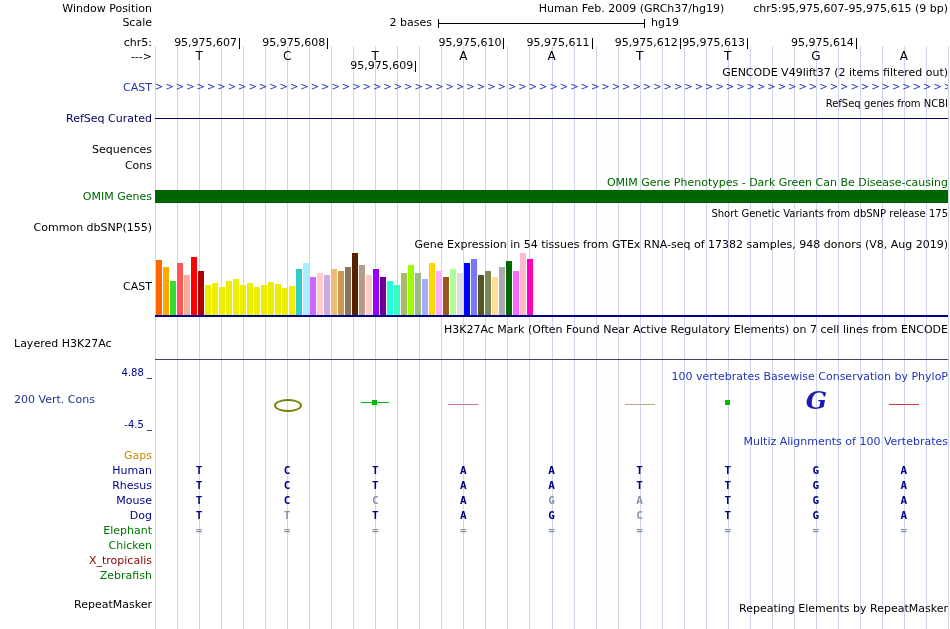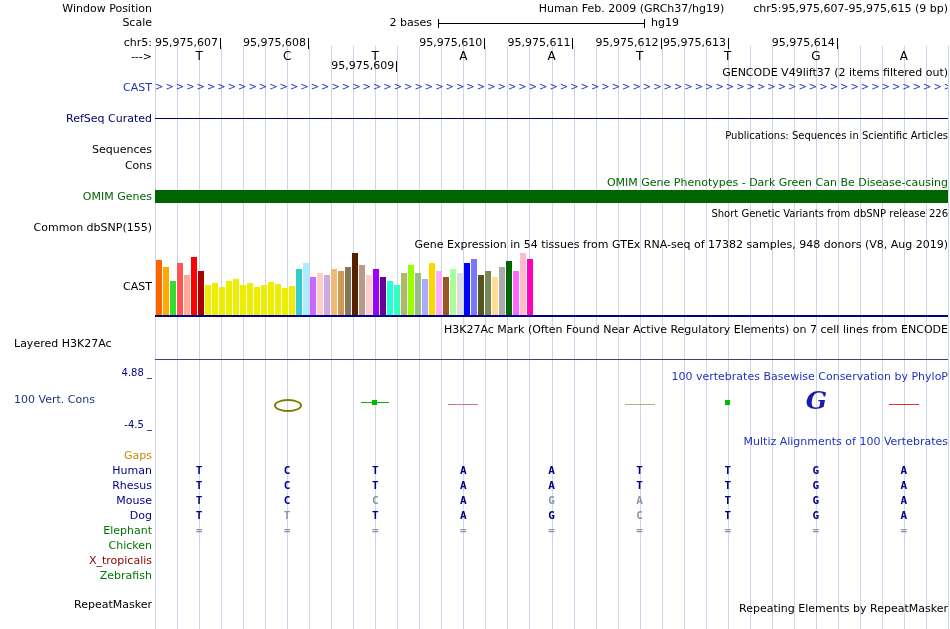--- a/index.html
+++ b/index.html
@@ -11,21 +11,21 @@
   .label-left{position:absolute;left:14px;text-align:left;white-space:nowrap;line-height:13px;}
   .ctitle{position:absolute;left:155px;width:793px;text-align:right;white-space:nowrap;line-height:13px;}
   .sm{font-size:10px;}
   .hline{position:absolute;left:155px;width:793px;height:1px;}
   .scalebar{position:absolute;left:438px;top:19px;width:205px;height:9px;
             border-left:1px solid #000;border-right:1px solid #000;
             background:linear-gradient(to bottom,transparent 4px,#000 4px,#000 5px,transparent 5px);}
   .arrows{position:absolute;left:155px;top:81px;width:793px;height:12px;overflow:hidden;
           color:#2233BB;font-size:10px;line-height:12px;letter-spacing:2px;white-space:nowrap;}
   .omim-bar{position:absolute;left:155px;top:190px;width:793px;height:13px;background:#006400;}
-  .ruler-cell{position:absolute;top:36px;height:13px;line-height:13px;text-align:left;white-space:nowrap;}
+  .ruler-cell{position:absolute;top:36px;height:13px;line-height:13px;text-align:right;white-space:nowrap;}
   .rtick{display:inline-block;width:1px;height:11px;background:#000;margin-left:2px;vertical-align:middle;}
   .base-cell{position:absolute;top:50px;height:13px;line-height:13px;text-align:center;font-size:12px;}
   .gtex-bars{position:absolute;left:156px;top:253px;height:62px;display:flex;align-items:flex-end;gap:1px;}
   .gtex-bar{width:6px;}
   .aln-label{position:absolute;left:0;width:152px;text-align:right;white-space:nowrap;line-height:13px;}
   .aln-base{position:absolute;height:13px;line-height:13px;text-align:center;
             font-family:"DejaVu Sans Mono","Liberation Mono",monospace;font-weight:bold;font-size:11px;}
   .cons-letter{position:absolute;width:20px;text-align:center;font-family:"DejaVu Serif","Liberation Serif",serif;
                font-weight:bold;font-style:italic;font-size:25px;line-height:25px;}
   .cons-arc{position:absolute;width:24px;height:9px;border:2px solid;border-radius:50%;}
@@ -50,32 +50,32 @@
   <div class="scalebar"></div>
   <span style="position:absolute;top:16px;left:651px;line-height:13px">hg19</span>
 
   <div class="label" style="top:36px">chr5:</div>
   <div class="label" style="top:50px">---&gt;</div>
 
   <div class="ctitle" style="top:66px">GENCODE V49lift37 (2 items filtered out)</div>
   <div class="label" style="top:81px;color:#2233BB">CAST</div>
   <div class="arrows">&gt;&gt;&gt;&gt;&gt;&gt;&gt;&gt;&gt;&gt;&gt;&gt;&gt;&gt;&gt;&gt;&gt;&gt;&gt;&gt;&gt;&gt;&gt;&gt;&gt;&gt;&gt;&gt;&gt;&gt;&gt;&gt;&gt;&gt;&gt;&gt;&gt;&gt;&gt;&gt;&gt;&gt;&gt;&gt;&gt;&gt;&gt;&gt;&gt;&gt;&gt;&gt;&gt;&gt;&gt;&gt;&gt;&gt;&gt;&gt;&gt;&gt;&gt;&gt;&gt;&gt;&gt;&gt;&gt;&gt;&gt;&gt;&gt;&gt;&gt;&gt;&gt;&gt;&gt;&gt;&gt;&gt;&gt;&gt;&gt;&gt;&gt;&gt;&gt;&gt;&gt;&gt;&gt;&gt;&gt;&gt;&gt;&gt;&gt;&gt;&gt;&gt;&gt;&gt;&gt;&gt;&gt;&gt;&gt;&gt;&gt;&gt;&gt;&gt;&gt;&gt;</div>
 
+  <div class="ctitle sm" style="top:97px">RefSeq genes from NCBI</div>
   <div class="label" style="top:112px;color:#000066">RefSeq Curated</div>
   <div class="hline" style="top:118px;background:#000066"></div>
 
-  <div class="ctitle sm" style="top:129px">Publications: Sequences in Scientific Articles</div>
   <div class="label" style="top:143px">Sequences</div>
   <div class="label" style="top:159px">Cons</div>
 
   <div class="ctitle" style="top:176px;color:#006400">OMIM Gene Phenotypes - Dark Green Can Be Disease-causing</div>
   <div class="label" style="top:190px;color:#006400">OMIM Genes</div>
   <div class="omim-bar"></div>
 
-  <div class="ctitle sm" style="top:207px">Short Genetic Variants from dbSNP release 226</div>
+  <div class="ctitle sm" style="top:207px">Short Genetic Variants from dbSNP release 175</div>
   <div class="label" style="top:221px">Common dbSNP(155)</div>
 
   <div class="ctitle" style="top:238px">Gene Expression in 54 tissues from GTEx RNA-seq of 17382 samples, 948 donors (V8, Aug 2019)</div>
   <div class="label" style="top:280px">CAST</div>
   <div class="gtex-bars" id="gtex-bars">
       <div class="gtex-bar" style="height: 55px; background: rgb(255, 102, 0);"></div>
       <div class="gtex-bar" style="height: 48px; background: rgb(255, 170, 0);"></div>
       <div class="gtex-bar" style="height: 34px; background: rgb(51, 221, 51);"></div>
       <div class="gtex-bar" style="height: 52px; background: rgb(255, 85, 85);"></div>
       <div class="gtex-bar" style="height: 40px; background: rgb(255, 170, 153);"></div>
@@ -130,21 +130,21 @@
       <div class="gtex-bar" style="height: 56px; background: rgb(255, 0, 187);"></div>
     </div>
   <div class="hline" style="top:315px;height:2px;background:#000088"></div>
 
   <div class="ctitle" style="top:323px">H3K27Ac Mark (Often Found Near Active Regulatory Elements) on 7 cell lines from ENCODE</div>
   <div class="label-left" style="top:337px">Layered H3K27Ac</div>
   <div class="hline" style="top:359px;background:#444466"></div>
 
   <div class="label" style="top:366px;color:#000088;font-size:10px">4.88 _</div>
   <div class="ctitle" style="top:370px;color:#2233BB">100 vertebrates Basewise Conservation by PhyloP</div>
-  <div class="label-left" style="top:393px;color:#223388">100 Vert. Cons</div>
+  <div class="label-left" style="top:393px;color:#223388">200 Vert. Cons</div>
   <div class="label" style="top:418px;color:#000088;font-size:10px">-4.5 _</div>
 
   <div class="ctitle" style="top:435px;color:#2233BB">Multiz Alignments of 100 Vertebrates</div>
 
   <div class="ctitle" style="top:602px">Repeating Elements by RepeatMasker</div>
   <div class="label" style="top:598px">RepeatMasker</div>
 <div class="ruler-cell" style="left: 155px; width: 85.1111px;">95,975,607<span class="rtick"></span></div>
     <div class="ruler-cell" style="left: 243.111px; width: 85.1111px;">95,975,608<span class="rtick"></span></div>
     <div class="ruler-cell" style="left: 331.222px; width: 85.1111px; margin-top: 23px;">95,975,609<span class="rtick"></span></div>
     <div class="ruler-cell" style="left: 419.333px; width: 85.1111px;">95,975,610<span class="rtick"></span></div>

